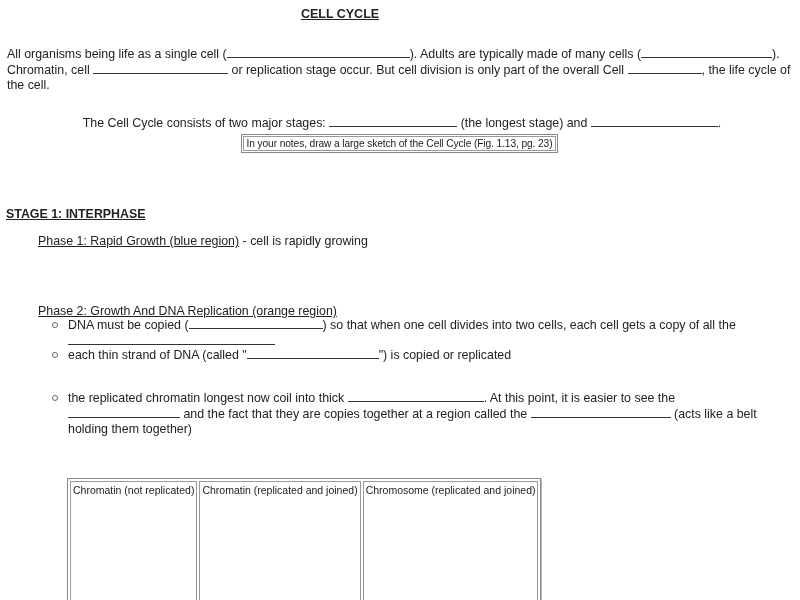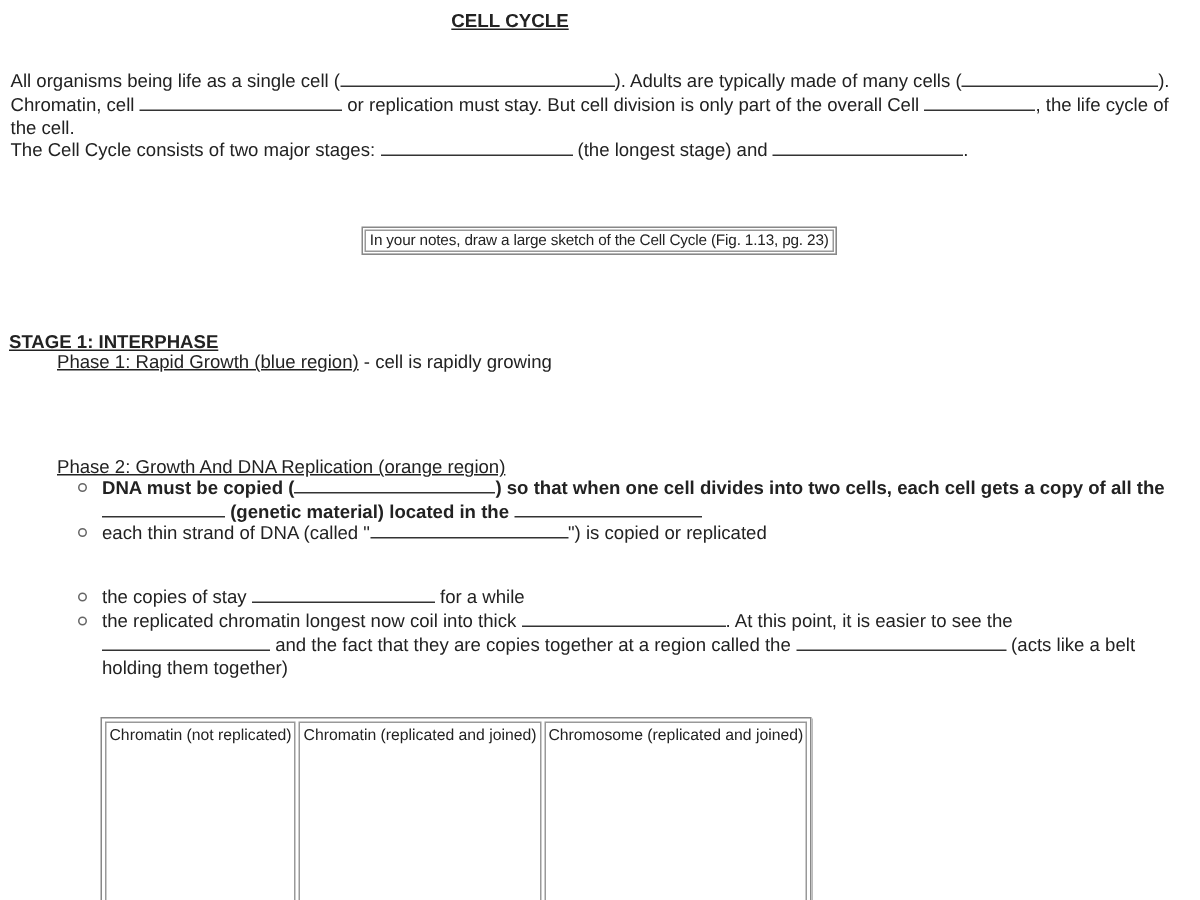--- a/index.html
+++ b/index.html
@@ -46,29 +46,27 @@
     width: 315px;
     height: 17px;
     border: 1px solid #888;
     box-shadow: inset 0 0 0 1px #fff, inset 0 0 0 2px #999;
     font-size: 10.2px;
     line-height: 17px;
     text-align: center;
     white-space: nowrap;
     overflow: hidden;
     letter-spacing: -0.1px;
-    margin-top: 17px;
   }
   .stage-heading {
     position: absolute;
     top: 207px;
     left: 6px;
     font-weight: bold;
     text-decoration: underline;
-    margin-top: 14px;
   }
   .phase {
     position: absolute;
     left: 38px;
     text-align: center;
   }
   .phase .u { text-decoration: underline; }
   ul.bullets {
     position: absolute;
     left: 46px;
@@ -114,56 +112,53 @@
 </style>
 </head>
 <body>
 
 <div>
 
   <div class="title">CELL CYCLE</div>
 
   <p class="para" style="top:45px;">
     <span>All organisms being life as a single cell (</span><span class="blank" style="width:183px;"></span><span>). Adults are typically made of many cells (</span><span class="blank" style="width:131px;"></span><span>).</span><br>
-    <span>Chromatin, cell </span><span class="blank" style="width:135px;"></span><span> or replication must stay. But cell division is only part of the overall Cell </span><span class="blank" style="width:74px;"></span><span>, the life cycle of the cell.</span>
+    <span>Chromatin, cell </span><span class="blank" style="width:135px;"></span><span> or replication stage occur. But cell division is only part of the overall Cell </span><span class="blank" style="width:74px;"></span><span>, the life cycle of the cell.</span>
   </p>
 
-  <p class="para" style="top:91px;">
+  <p class="para" style="top:114px;text-align:center;">
     <span>The Cell Cycle consists of two major stages: </span><span class="blank" style="width:128px;"></span><span> (the longest stage) and </span><span class="blank" style="width:127px;"></span><span>.</span>
   </p>
 
   <div class="notes-box">In your notes, draw a large sketch of the Cell Cycle (Fig. 1.13, pg. 23)</div>
 
   <div class="stage-heading">STAGE 1: INTERPHASE</div>
 
   <div class="phase" style="top:234px;">
     <span class="u">Phase 1: Rapid Growth (blue region)</span><span> - cell is rapidly growing</span>
   </div>
 
   <div class="phase" style="top:304px;">
     <span class="u">Phase 2: Growth And DNA Replication (orange region)</span>
   </div>
 
-  <ul class="bullets" style="top:317px;font-weight:bold;">
+  <ul class="bullets" style="top:317px;">
     <li>
       <span>DNA must be copied (</span><span class="blank" style="width:134px;"></span><span>) so that when one cell divides into two cells, each cell gets a copy of all the </span><br>
-      <span class="blank" style="width:82px;"></span><span> (genetic material) located in the </span><span class="blank" style="width:125px;"></span>
+      <span class="blank" style="width:82px;"></span><span class="blank" style="width:125px;"></span>
     </li>
   </ul>
 
   <ul class="bullets" style="top:347px;">
     <li>
       <span>each thin strand of DNA (called "</span><span class="blank" style="width:132px;"></span><span>") is copied or replicated</span>
     </li>
   </ul>
 
   <ul class="bullets" style="top:390px;">
-    <li>
-      <span>the copies of stay </span><span class="blank" style="width:122px;"></span><span> for a while</span>
-    </li>
     <li>
       <span>the replicated chromatin longest now coil into thick </span><span class="blank" style="width:136px;"></span><span>. At this point, it is easier to see the </span><br>
       <span class="blank" style="width:112px;"></span><span> and the fact that they are copies together at a region called the </span><span class="blank" style="width:140px;"></span><span> (acts like a belt holding them together)</span>
     </li>
   </ul>
 
   <table class="draw-table">
     <tbody>
         <tr>
       <th style="width:120px;">Chromatin (not replicated)</th>

